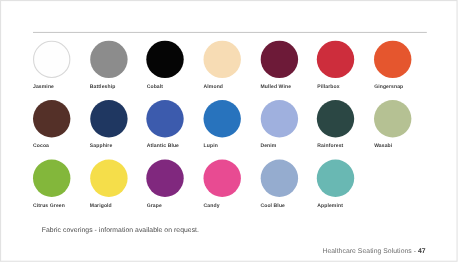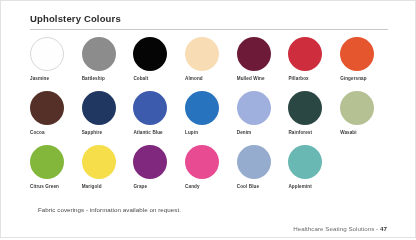--- a/index.html
+++ b/index.html
@@ -97,21 +97,20 @@
   .footer .page-num {
     font-weight: bold;
     color: #3a3a3a;
   }
 </style>
 </head>
 <body>
 
 <div class="page">
 
-  <div class="page-title">Upholstery Colours</div>
 
   <div class="title-rule"></div>
 
   <div class="swatch-grid">
       <div class="swatch-row">
         <div class="swatch-cell">
           <div class="swatch-dot outlined" style="background: rgb(254, 254, 254);"></div>
           <div class="swatch-label">Jasmine</div>
         </div>
         <div class="swatch-cell">

